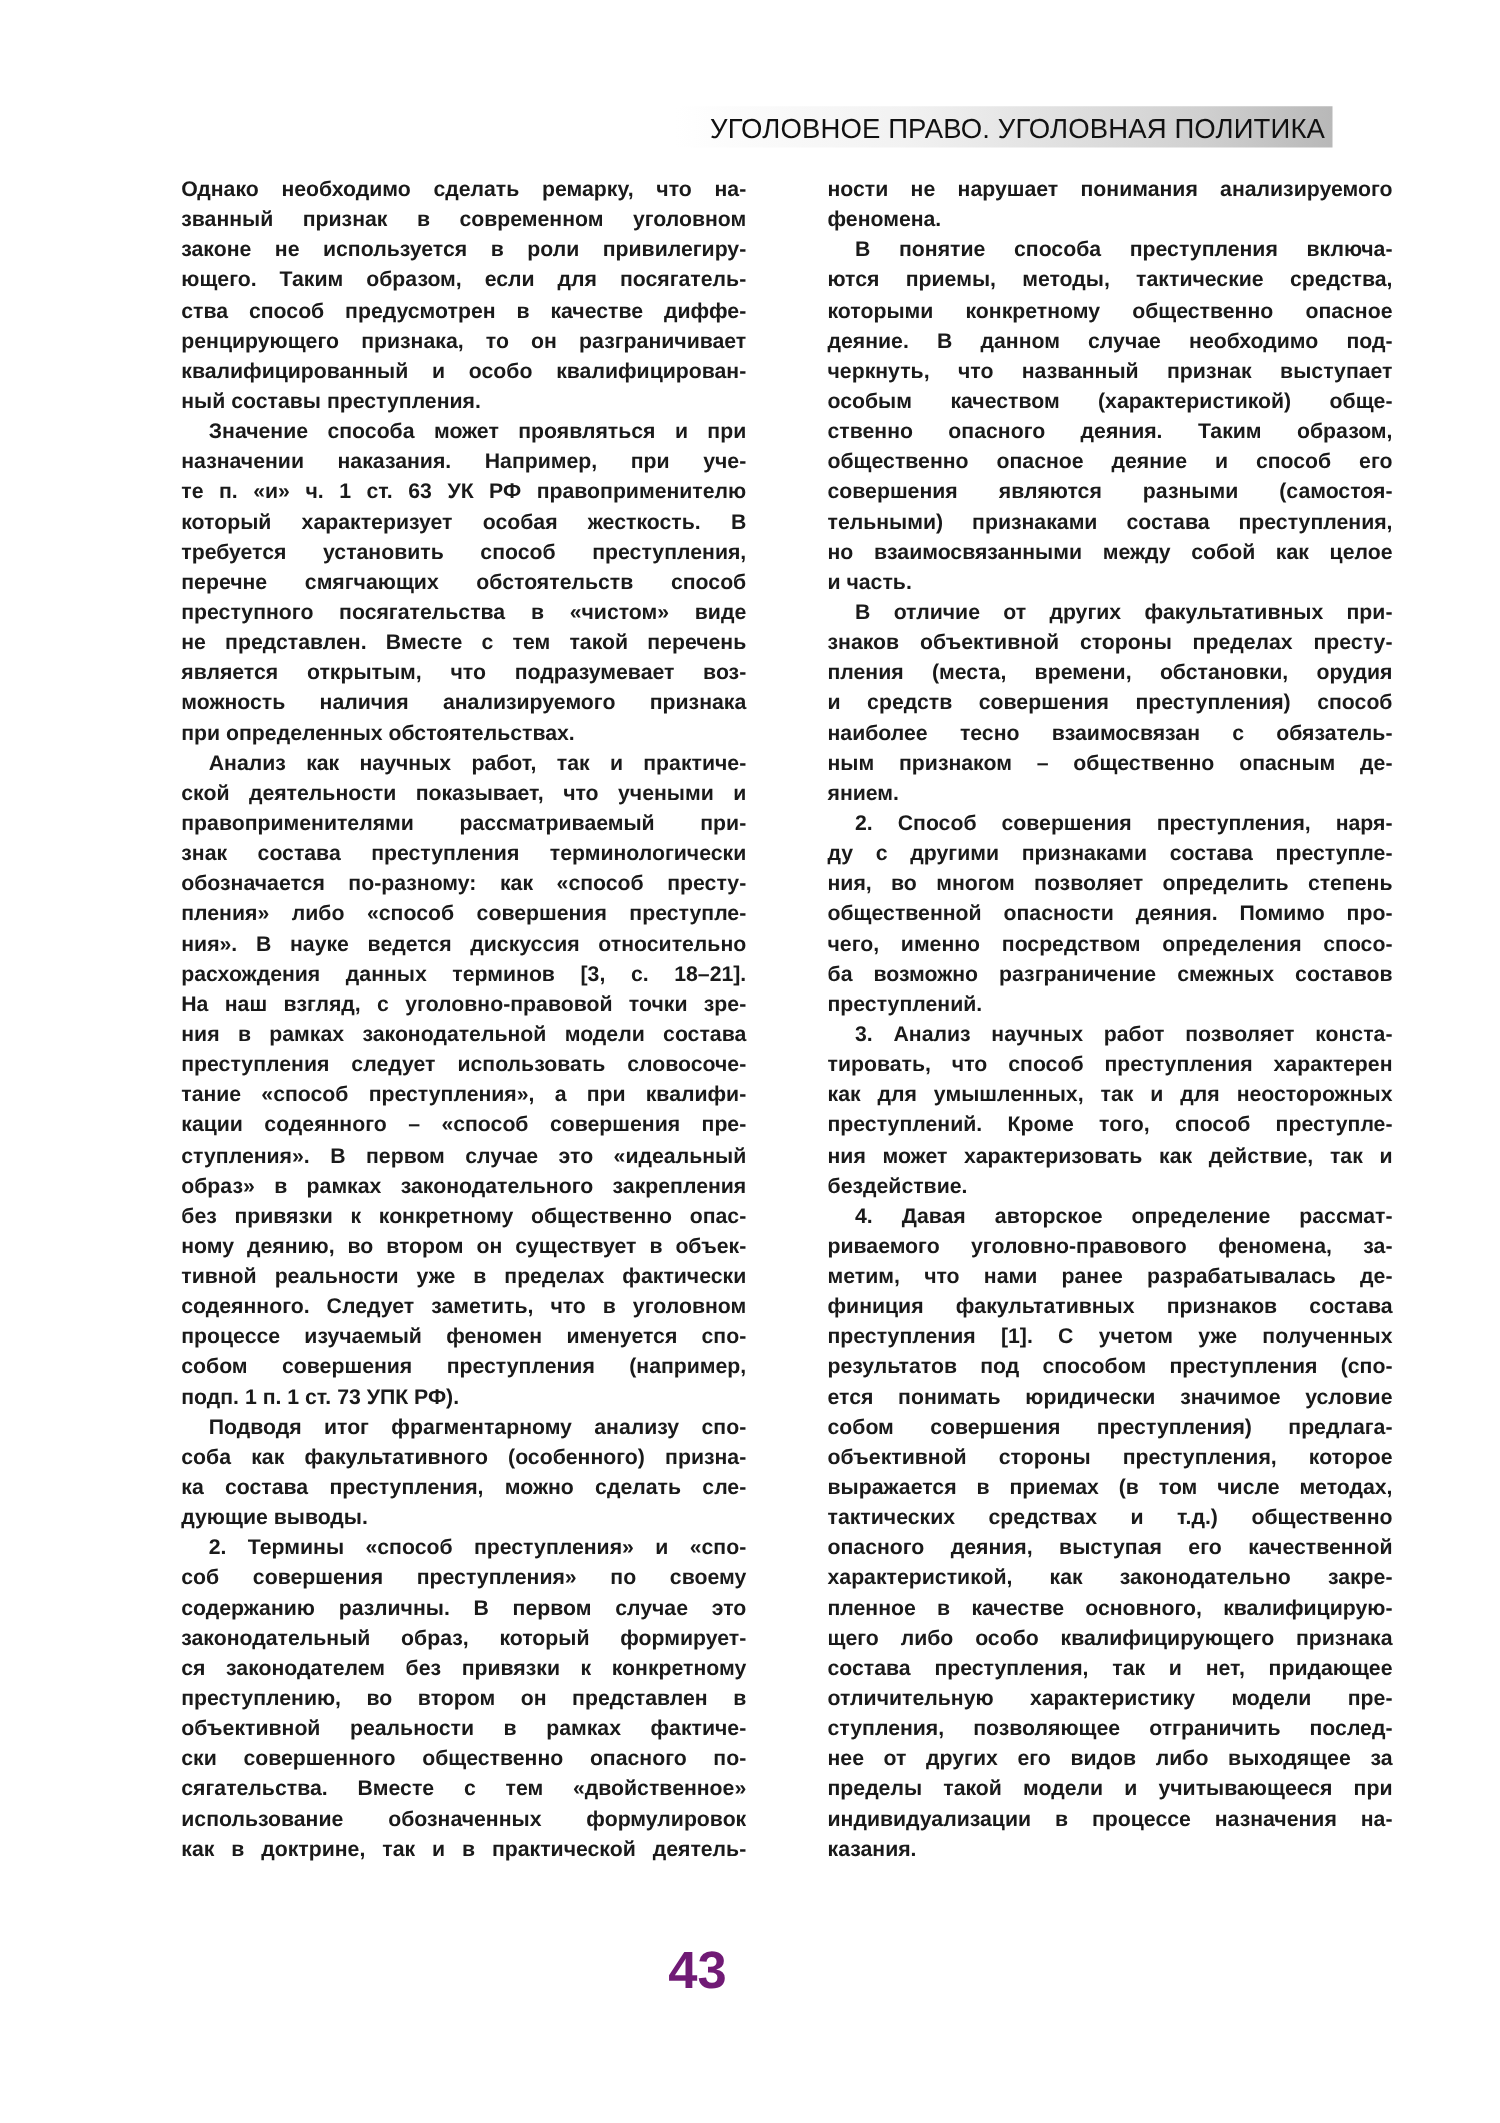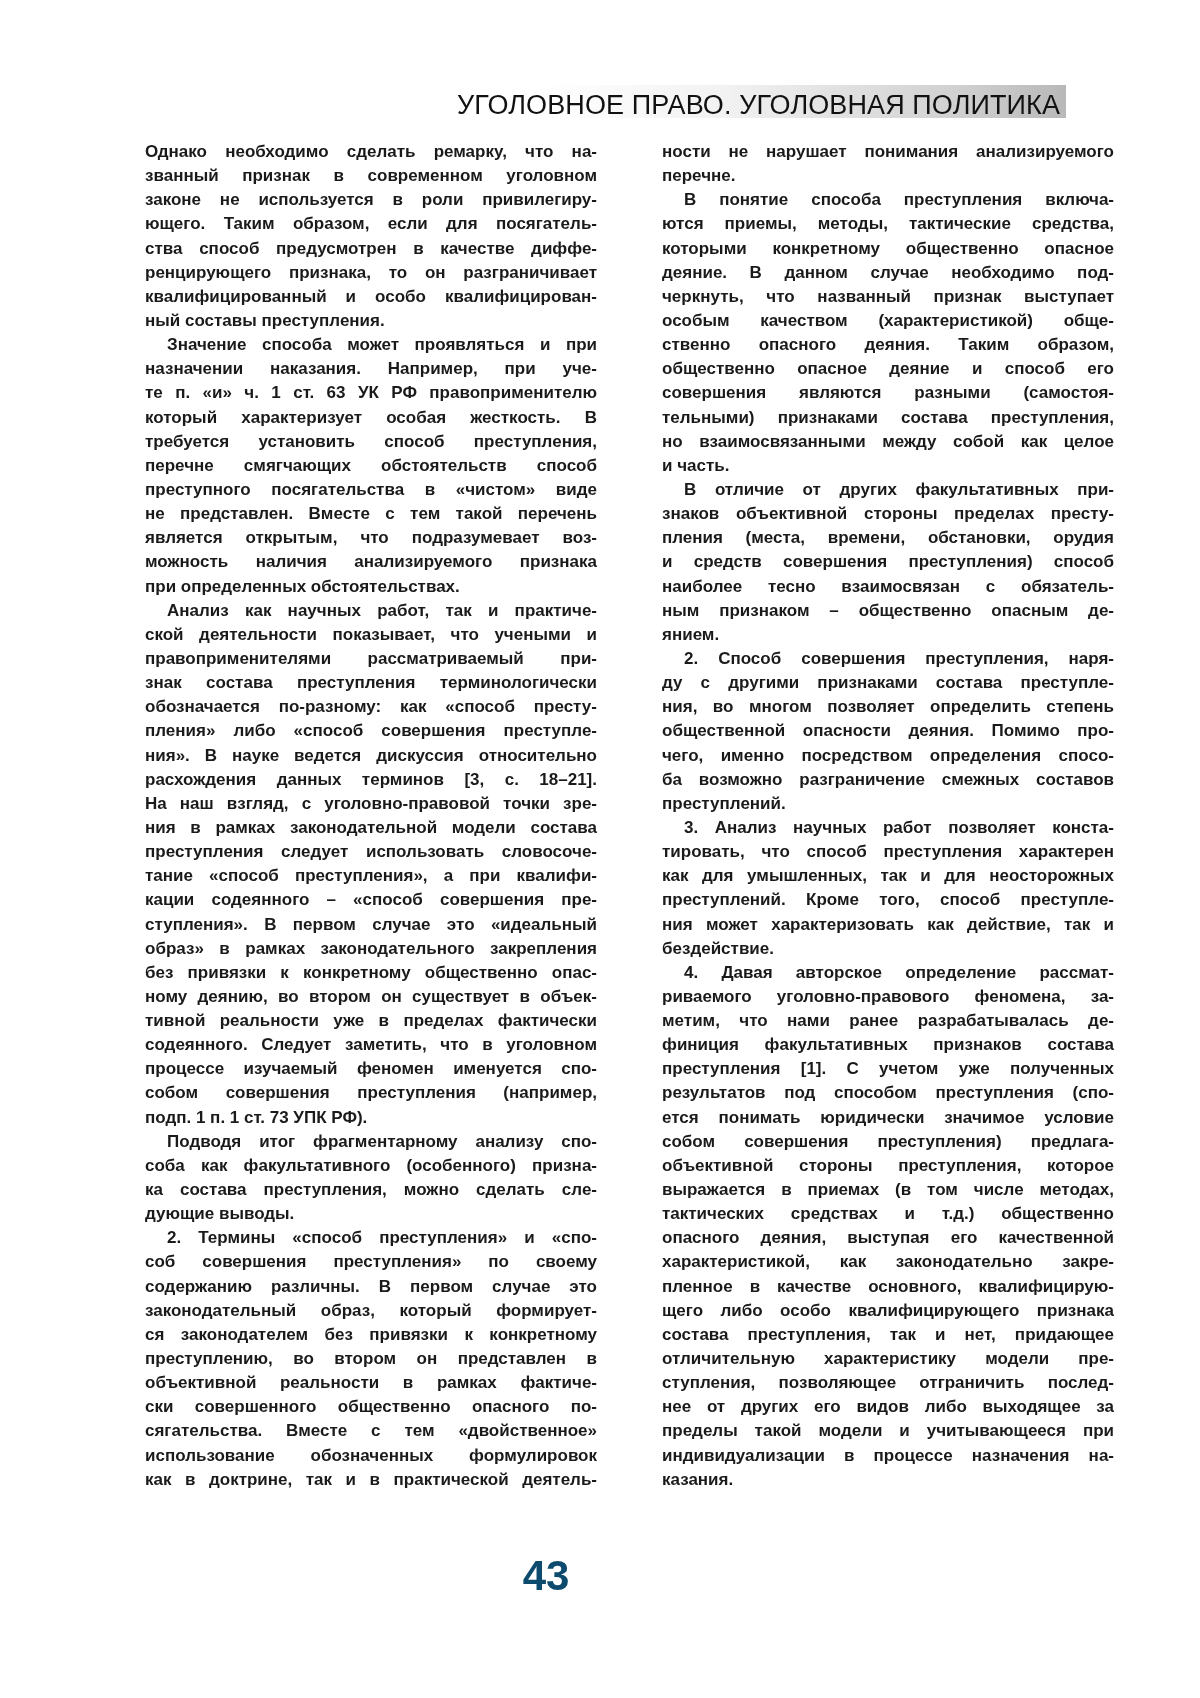--- a/index.html
+++ b/index.html
@@ -1,29 +1,29 @@
 <!DOCTYPE html>
 <html><head>
 <meta charset="utf-8">
 <style>
   html, body { margin: 0; padding: 0; background: #ffffff; }
   body { width: 1200px; height: 1698px; position: relative; overflow: hidden;
          font-family: "Liberation Sans", "DejaVu Sans", sans-serif; color: #1a1a1a; }
   .running-header { position: absolute; left: 540px; top: 85px; width: 526px; height: 33px;
          background: linear-gradient(to right, #ffffff 0%, #f2f2f2 35%, #d0d0d0 80%, #b8b8b8 100%); }
-  .running-header span { position: absolute; right: 6px; top: 5px; font-size: 27px;
+  .running-header span { position: absolute; right: 6px; top: 5px; font-size: 22px;
          letter-spacing: 0.1px; color: #111; white-space: nowrap; }
   .col { position: absolute; top: 140px; width: 452px; font-size: 17px; line-height: 24.15px; font-weight: bold; }
   .col.left { left: 145px; }
   .col.right { left: 617px; margin-left: 45px; }
   .ln { display: block; height: 24.15px; text-align: justify; text-align-last: justify; white-space: nowrap; overflow: visible; }
   .ln.last { text-align-last: left; }
   .ln.ind { padding-left: 22px; }
-  .page-number { position: absolute; left: 0; width: 1092px; top: 1552px; text-align: center;
-         font-size: 42px; font-weight: bold; color: #0c4a6e; }
+  .page-number { position: absolute; left: 12px; width: 1092px; top: 1552px; text-align: center;
+         font-size: 42px; font-weight: bold; color: #701a75; }
 </style>
 </head>
 <body>
 
 <div class="running-header">
   <span>УГОЛОВНОЕ ПРАВО. УГОЛОВНАЯ ПОЛИТИКА</span>
 </div>
 
 <div class="col left">
     <span class="ln">Однако необходимо сделать ремарку, что на-</span>
@@ -78,21 +78,21 @@
     <span class="ln">ся законодателем без привязки к конкретному</span>
     <span class="ln">преступлению, во втором он представлен в</span>
     <span class="ln">объективной реальности в рамках фактиче-</span>
     <span class="ln">ски совершенного общественно опасного по-</span>
     <span class="ln">сягательства. Вместе с тем «двойственное»</span>
     <span class="ln">использование обозначенных формулировок</span>
     <span class="ln">как в доктрине, так и в практической деятель-</span>
   </div>
 <div class="col right">
     <span class="ln">ности не нарушает понимания анализируемого</span>
-    <span class="ln last">перечне.</span>
+    <span class="ln last">феномена.</span>
     <span class="ln ind">В понятие способа преступления включа-</span>
     <span class="ln">ются приемы, методы, тактические средства,</span>
     <span class="ln">которыми конкретному общественно опасное</span>
     <span class="ln">деяние. В данном случае необходимо под-</span>
     <span class="ln">черкнуть, что названный признак выступает</span>
     <span class="ln">особым качеством (характеристикой) обще-</span>
     <span class="ln">ственно опасного деяния. Таким образом,</span>
     <span class="ln">общественно опасное деяние и способ его</span>
     <span class="ln">совершения являются разными (самостоя-</span>
     <span class="ln">тельными) признаками состава преступления,</span>

